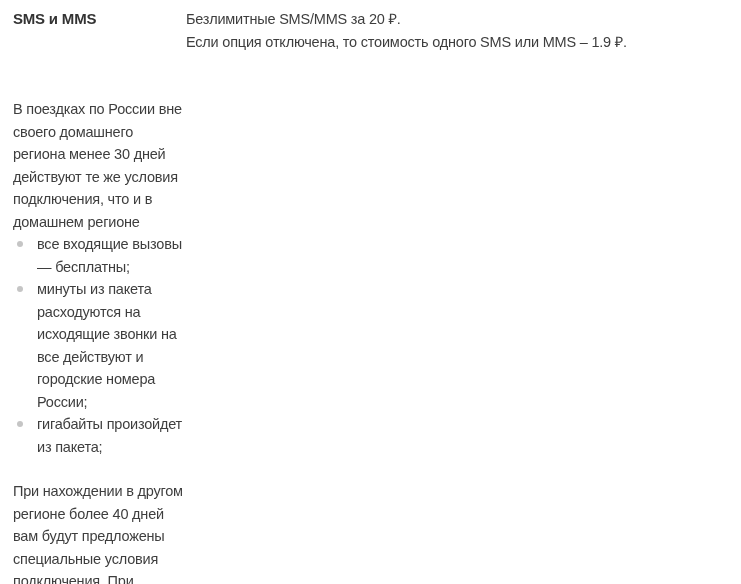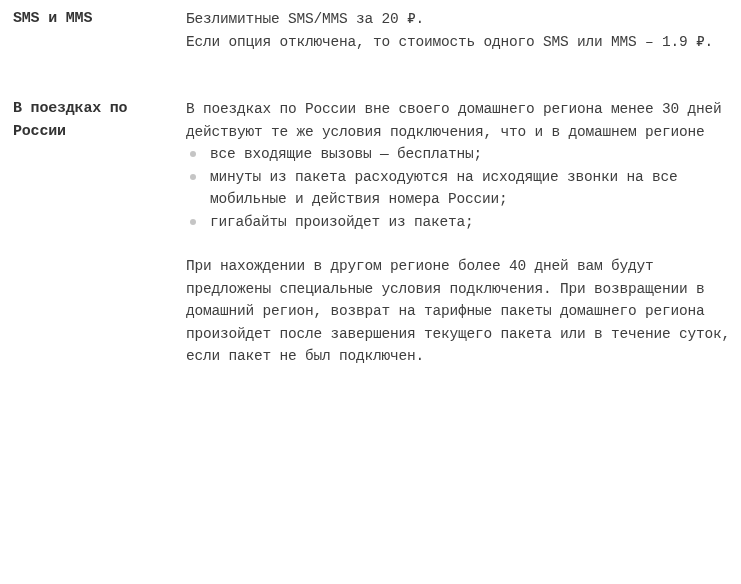--- a/index.html
+++ b/index.html
@@ -20,21 +20,20 @@
   .page {
     box-sizing: border-box;
     width: 741px;
     height: 584px;
     padding: 8px 0 0 13px;
   }
   .row {
     display: grid;
     grid-template-columns: 173px 1fr;
     align-items: start;
-    font-family: Liberation Mono, monospace;
   }
   .row.section-travel {
     margin-top: 45px;
   }
   .heading {
     margin: 0;
     font-size: 15px;
     font-weight: bold;
     line-height: 22.5px;
     color: #333333;
@@ -84,31 +83,30 @@
     <h3 class="heading">SMS и MMS</h3>
     <div class="content">
       <div class="para">
         <div class="line">Безлимитные SMS/MMS за 20 ₽.</div>
         <div class="line">Если опция отключена, то стоимость одного SMS или MMS – 1.9 ₽.</div>
       </div>
     </div>
   </section>
 
   <section class="row section-travel">
-    <h3 class="heading">В поездках по России</h3>
     <div class="content">
       <div class="para">
         <div class="line">В поездках по России вне своего домашнего региона менее 30 дней действуют те же условия подключения, что и в домашнем регионе</div>
       </div>
       <ul class="bullets">
         <li>
           <span>все входящие вызовы — бесплатны;</span>
         </li>
         <li>
-          <span>минуты из пакета расходуются на исходящие звонки на все мобильные и действия номера России;</span>
+          <span>минуты из пакета расходуются на исходящие звонки на все действуют и городские номера России;</span>
         </li>
         <li>
           <span>гигабайты произойдет из пакета;</span>
         </li>
       </ul>
       <div class="para after-list">
         <div class="line">При нахождении в другом регионе более 40 дней вам будут предложены специальные условия подключения. При возвращении в домашний регион, возврат на тарифные пакеты домашнего региона произойдет после завершения текущего пакета или в течение суток, если пакет не был подключен.</div>
       </div>
     </div>
   </section>

